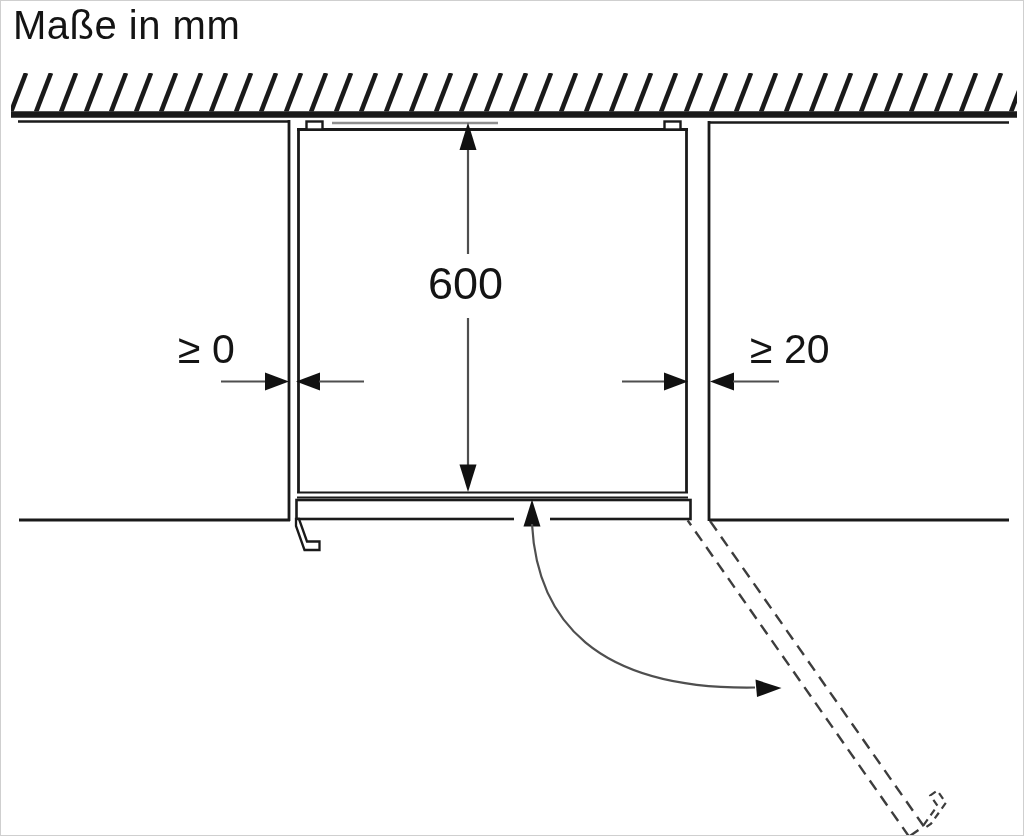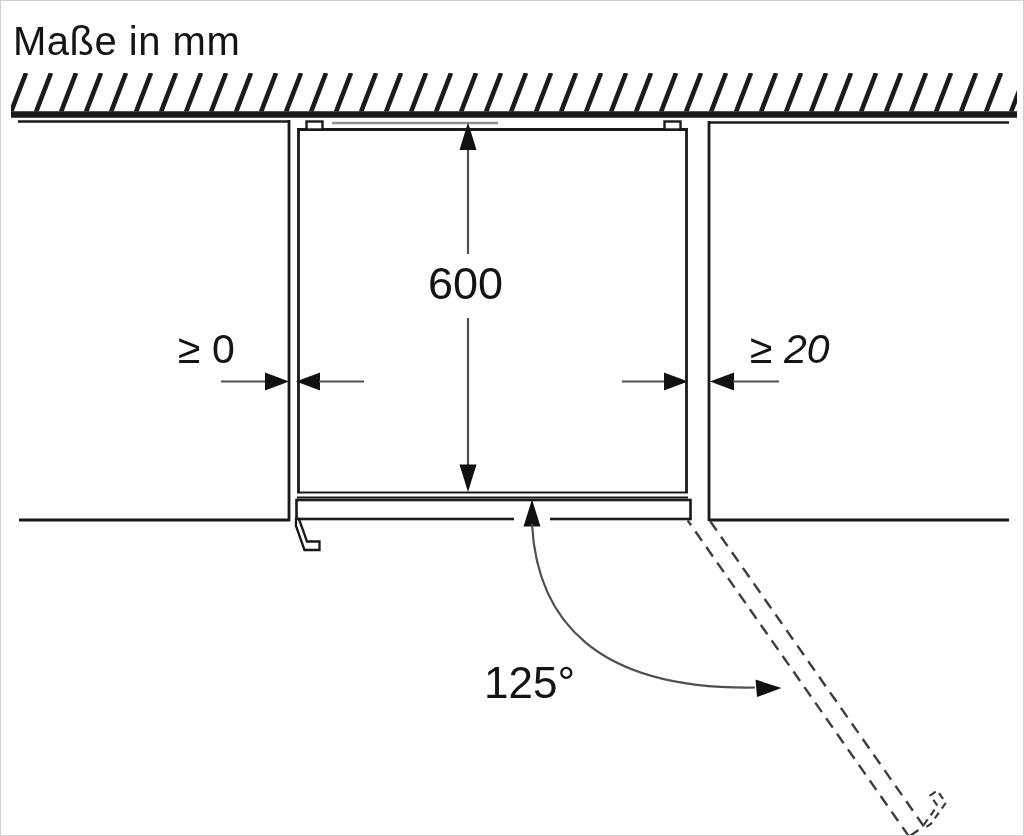--- a/index.html
+++ b/index.html
@@ -18,24 +18,24 @@
     color:var(--text-color);
   }
   .stage svg{position:absolute;left:0;top:0;}
   .label{
     position:absolute;
     line-height:1;
     white-space:nowrap;
     color:var(--text-color);
     font-family:"Liberation Sans","DejaVu Sans",sans-serif;
   }
-  .t-title{left:12px;top:20px;font-size:40px;letter-spacing:.5px;text-align:right;}
+  .t-title{left:12px;top:4px;font-size:40px;letter-spacing:.5px;text-align:right;}
   .t-depth{left:427px;top:260px;font-size:45px;}
   .t-left{left:177px;top:328px;font-size:41px;}
-  .t-right{left:749px;top:328px;font-size:41px;font-style:italic;}
+  .t-right{left:749px;top:328px;font-size:41px;}
   .t-angle{left:483px;top:660px;font-size:44px;}
 </style>
 </head>
 <body>
 
 <div class="stage">
 
   <svg width="1024" height="836" viewBox="0 0 1024 836">
     <defs>
       <pattern id="hatch" patternUnits="userSpaceOnUse" x="10" y="72" width="25" height="39">
@@ -110,14 +110,13 @@
       <polygon points="531,498.5 522.5,525.5 539.5,525.5" fill="#111111"></polygon>
       <path d="M531,523 C536,618 594,689 754,686.5" fill="none" stroke="#4f4f4f" stroke-width="2.2"></path>
       <polygon points="780.5,687 754.5,678.5 756,696" fill="#111111"></polygon>
     </g>
   </svg>
 
   <div class="label t-title">Maße in mm</div>
   <div class="label t-depth">600</div>
   <div class="label t-left">≥ 0</div>
   <div class="label t-right">≥ 20</div>
-  <div class="label t-angle">125°</div>
 </div>
 
 </body></html>

